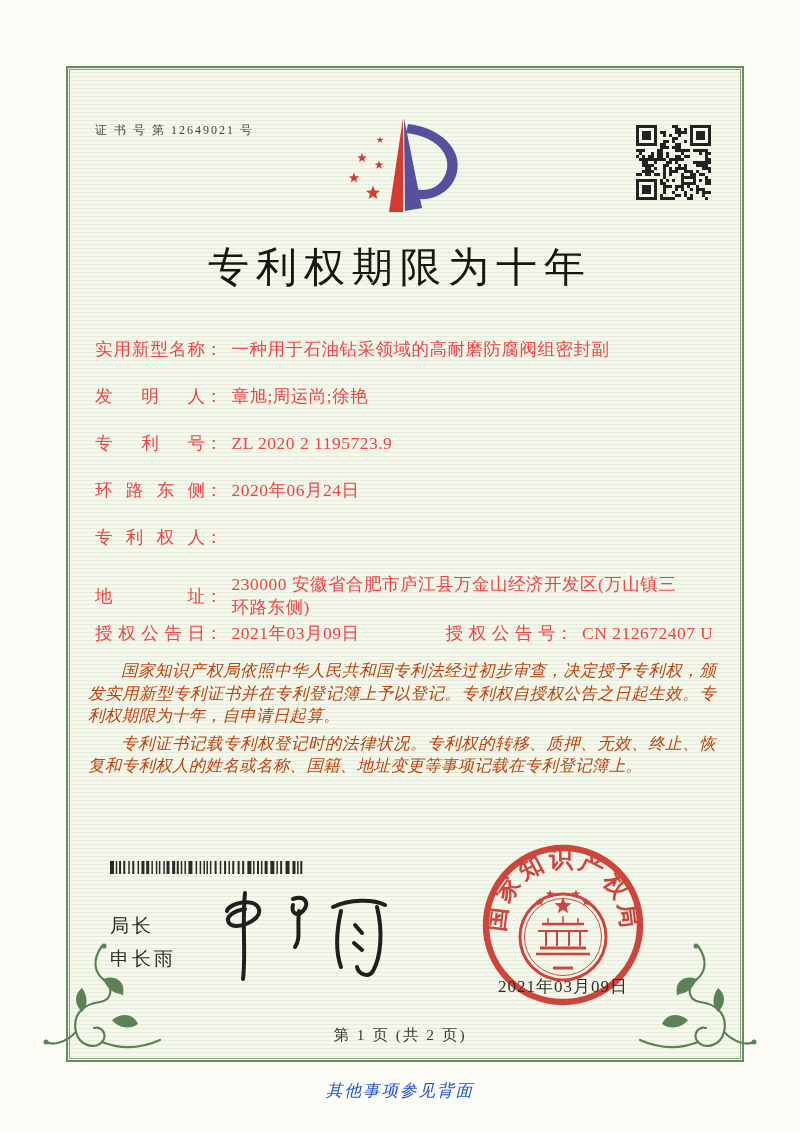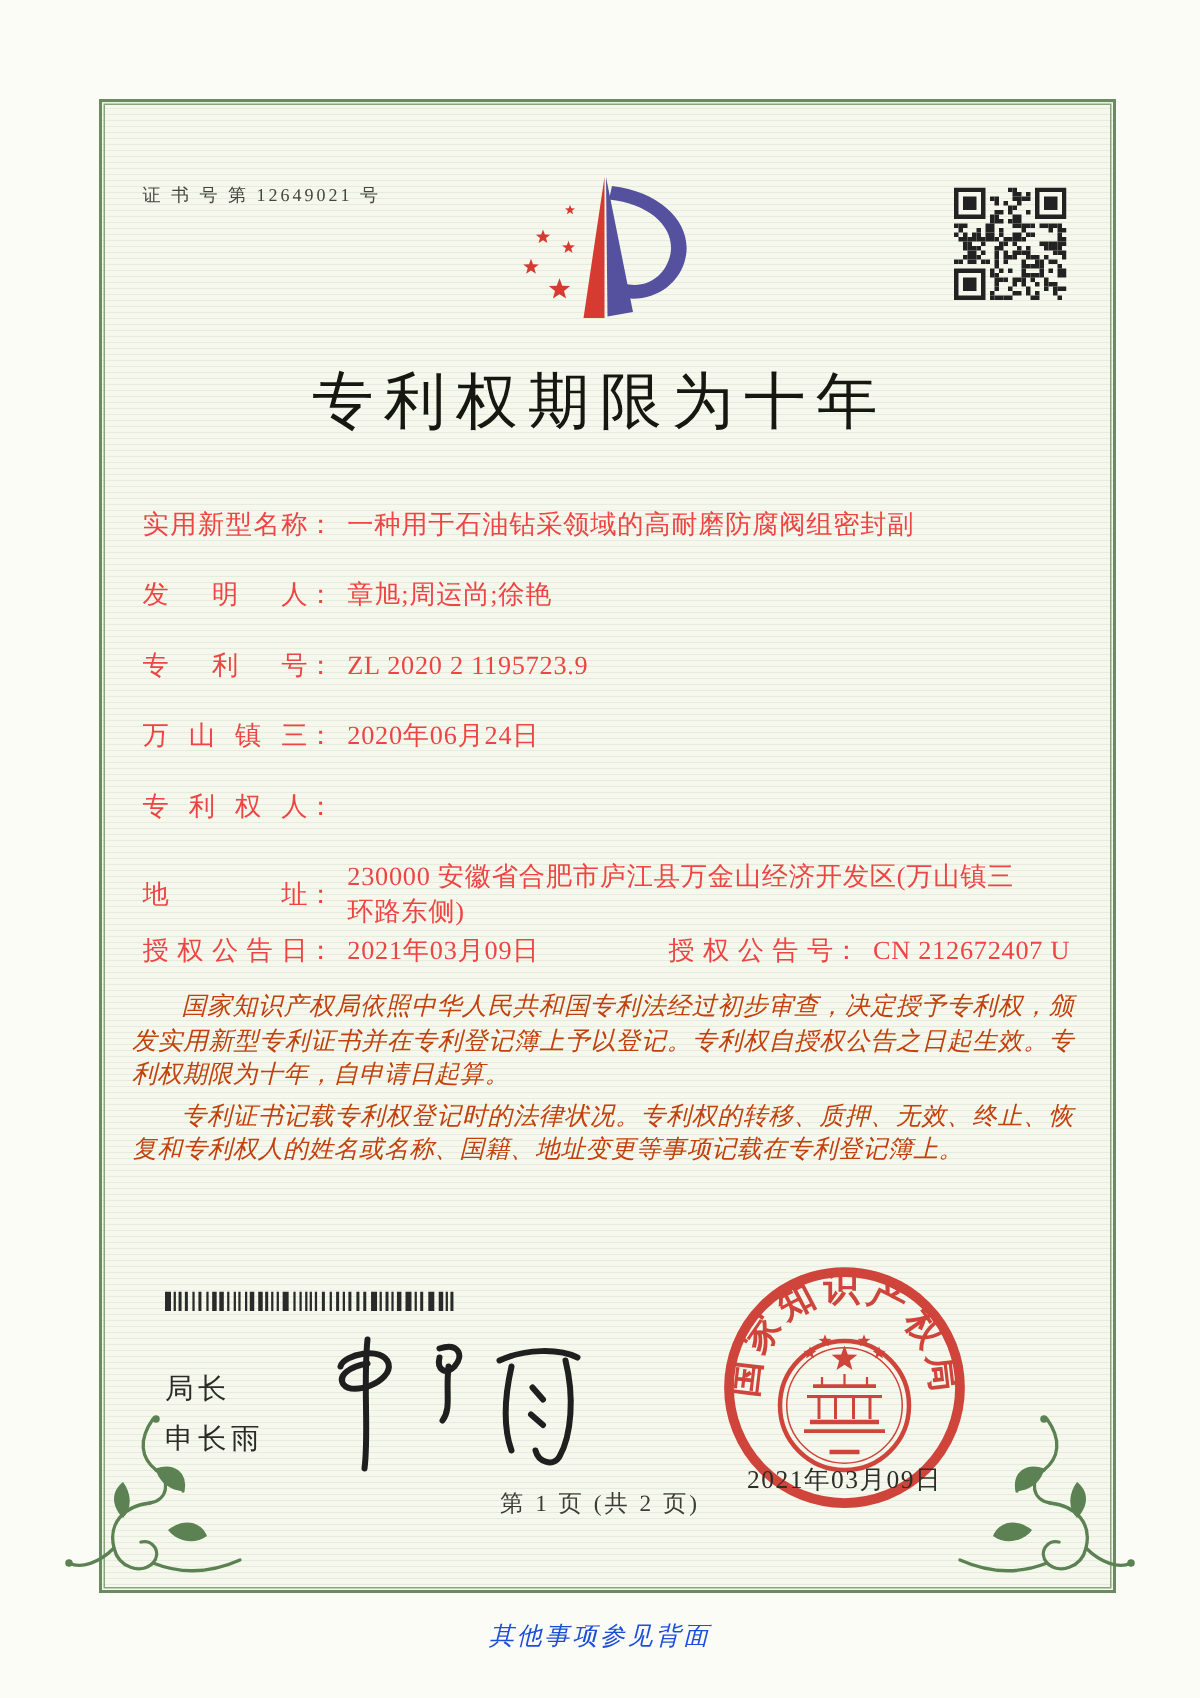--- a/index.html
+++ b/index.html
@@ -46,21 +46,21 @@
 
   .barcode { left:110px; top:861px; }
   .signer { left:110px; font-family:"Liberation Sans","DejaVu Sans",sans-serif; font-size:19px; letter-spacing:3px; color:#2c2c27;text-align:right; }
   .signer.t { top:913px; }
   .signer.n { top:946px; }
   .signature { left:215px; top:880px; }
 
   .seal { left:478px; top:840px; opacity:0.93; }
   .seal-date { left:478px; top:975px; width:170px; text-align:center; font-size:17px; letter-spacing:1px; color:#2e2e28; }
 
-  .page-info { left:0; right:0; top:992px; text-align:center; font-size:15.5px; letter-spacing:2px; color:#3c3c34; }
+  .page-info { left:0; right:0; top:1025px; text-align:center; font-size:15.5px; letter-spacing:2px; color:#3c3c34; }
   .back-note { left:0; right:0; top:1080px; text-align:center; font-size:16.5px; letter-spacing:2px; font-style:italic; color:#1d4ed8; }
 
   .flourish { pointer-events:none; }
   svg { display:block; }
 </style>
 </head>
 <body>
 
 <div class="cert">
 
@@ -309,21 +309,21 @@
       <span class="flabel">发明人</span>
         <span class="fcolon">：</span>
       <span class="fvalue">章旭;周运尚;徐艳</span>
     </div>
     <div class="frow">
       <span class="flabel">专利号</span>
         <span class="fcolon">：</span>
       <span class="fvalue">ZL 2020 2 1195723.9</span>
     </div>
     <div class="frow">
-      <span class="flabel">万山镇三</span>
+      <span class="flabel">环路东侧</span>
         <span class="fcolon">：</span>
       <span class="fvalue">2020年06月24日</span>
     </div>
     <div class="frow">
       <span class="flabel">专利权人</span>
         <span class="fcolon">：</span>
     </div>
     <div class="frow addr">
       <span class="flabel">地址</span>
         <span class="fcolon">：</span>

